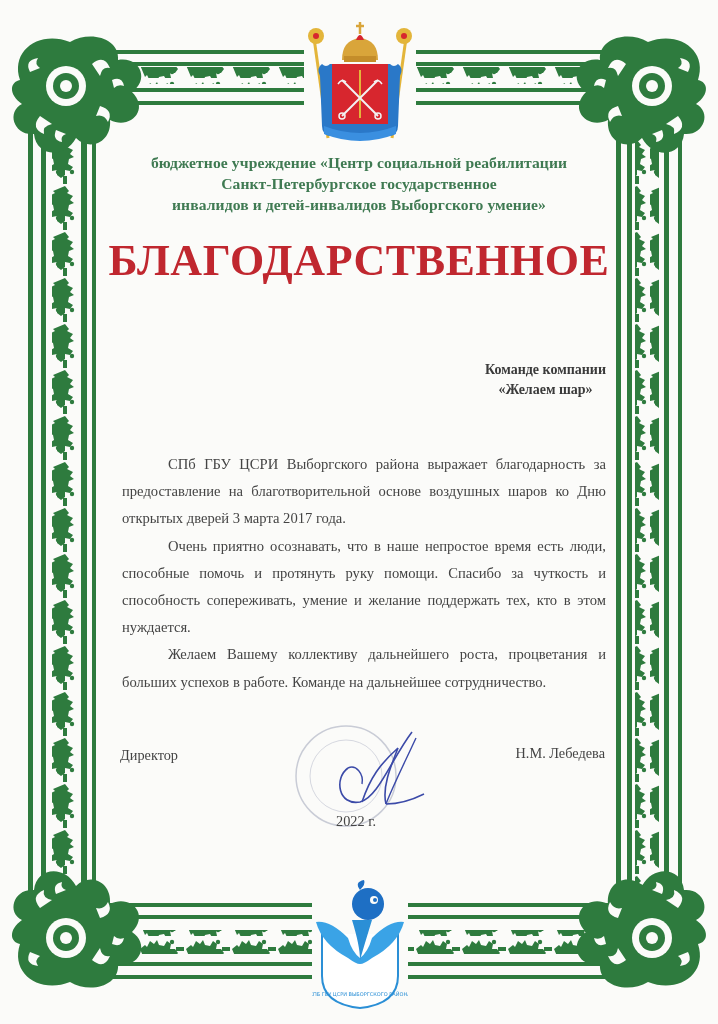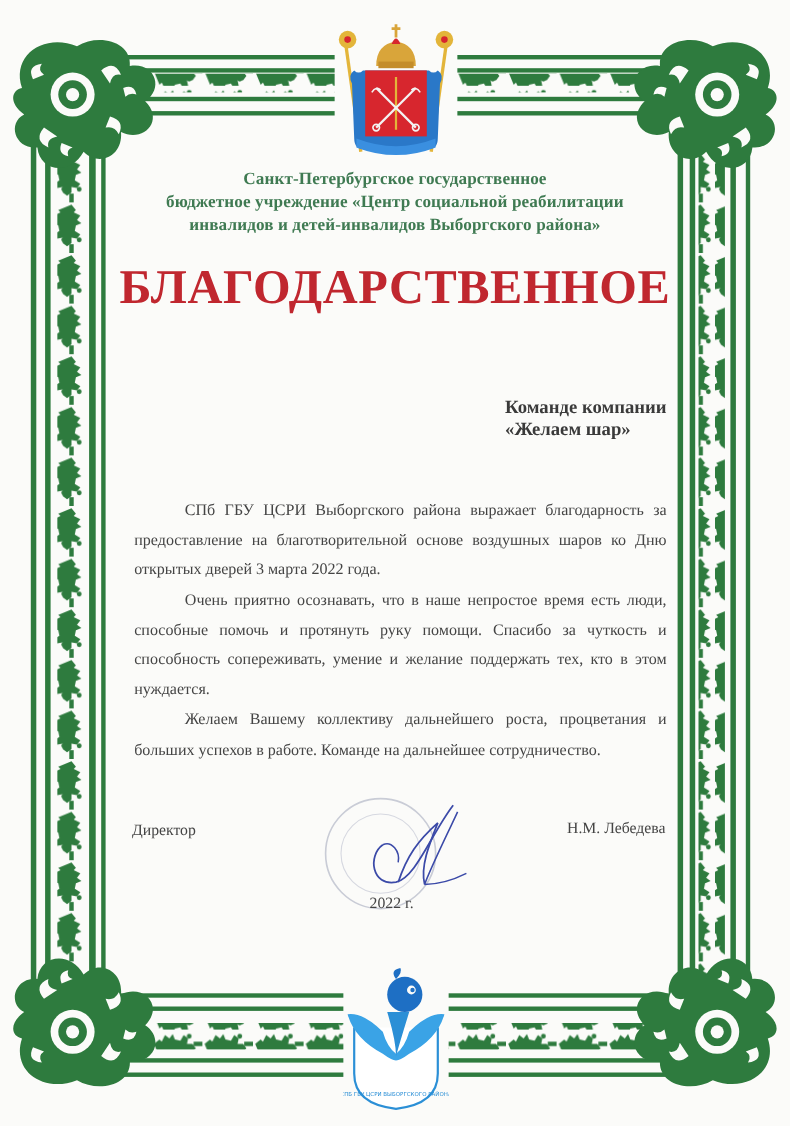--- a/index.html
+++ b/index.html
@@ -14,22 +14,22 @@
       position: absolute; left: 150px; top: 152px; width: 418px;
       text-align: center; color: #3f7a52; font-weight: bold;
       font-size: 15.6px; line-height: 21px; letter-spacing: 0.1px;
     }
     .title {
       position: absolute; left: 80px; top: 234px; width: 558px;
       text-align: center; color: #c0272f; font-weight: bold;
       font-size: 44px; line-height: 54px; letter-spacing: 0.5px;
     }
     .addressee {
-      position: absolute; right: 112px; top: 360px; text-align: left;
-      color: #3a3a3a; font-weight: bold; font-size: 17px; line-height: 20px;
+      position: absolute; right: 112px; top: 360px; text-align: center;
+      color: #3a3a3a; font-weight: bold; font-size: 14px; line-height: 20px;
     }
     .body-text {
       position: absolute; left: 122px; top: 451px; width: 484px;
       color: #444; font-size: 14.6px; line-height: 27.2px; text-align: justify;
     }
     .body-text p { margin: 0; text-indent: 46px; }
     .sig-role, .sig-name, .sig-date {
       position: absolute; color: #444; font-size: 14.3px;
     }
     .sig-role { left: 120px; top: 747px; }
@@ -133,36 +133,36 @@
   <line x1="74" y1="62" x2="38" y2="98" stroke="#f3f3f3" stroke-width="2"></line>
   <circle cx="38" cy="98" r="3" fill="none" stroke="#f3f3f3" stroke-width="1.5"></circle>
   <circle cx="74" cy="98" r="3" fill="none" stroke="#f3f3f3" stroke-width="1.5"></circle>
   <path d="M34 66 q4 -6 8 -2" fill="none" stroke="#f3f3f3" stroke-width="1.5"></path>
   <path d="M78 66 q-4 -6 -8 -2" fill="none" stroke="#f3f3f3" stroke-width="1.5"></path>
 
   <path d="M20 108 q36 14 72 0 l0 8 q-36 14 -72 0z" fill="#3a8fe0"></path>
 </svg>
 
 <div class="org">
+  <div style="margin-left:-60px;margin-right:-60px;">бюджетное учреждение «Центр социальной реабилитации</div>
   <div>Санкт-Петербургское государственное</div>
-  <div style="margin-left:-60px;margin-right:-60px;">бюджетное учреждение «Центр социальной реабилитации</div>
-  <div>инвалидов и детей-инвалидов Выборгского района»</div>
+  <div>инвалидов и детей-инвалидов Выборгского умение»</div>
 </div>
 
 <div class="title">
   <div>БЛАГОДАРСТВЕННОЕ</div>
 </div>
 
 <div class="addressee">
   <div>Команде компании</div>
   <div>«Желаем шар»</div>
 </div>
 
 <div class="body-text">
-  <p>СПб ГБУ ЦСРИ Выборгского района выражает благодарность за предоставление на благотворительной основе воздушных шаров ко Дню открытых дверей 3 марта 2022 года.</p>
+  <p>СПб ГБУ ЦСРИ Выборгского района выражает благодарность за предоставление на благотворительной основе воздушных шаров ко Дню открытых дверей 3 марта 2017 года.</p>
   <p>Очень приятно осознавать, что в наше непростое время есть люди, способные помочь и протянуть руку помощи. Спасибо за чуткость и способность сопереживать, умение и желание поддержать тех, кто в этом нуждается.</p>
   <p>Желаем Вашему коллективу дальнейшего роста, процветания и больших успехов в работе. Команде на дальнейшее сотрудничество.</p>
 </div>
 
 <svg class="stamp" viewBox="0 0 108 108" xmlns="http://www.w3.org/2000/svg">
   <circle cx="54" cy="54" r="50" fill="none" stroke="#c9ccd6" stroke-width="1.5"></circle>
   <circle cx="54" cy="54" r="36" fill="none" stroke="#d6d8e0" stroke-width="1"></circle>
 </svg>
 
 <svg class="signature" viewBox="0 0 110 84" xmlns="http://www.w3.org/2000/svg">

